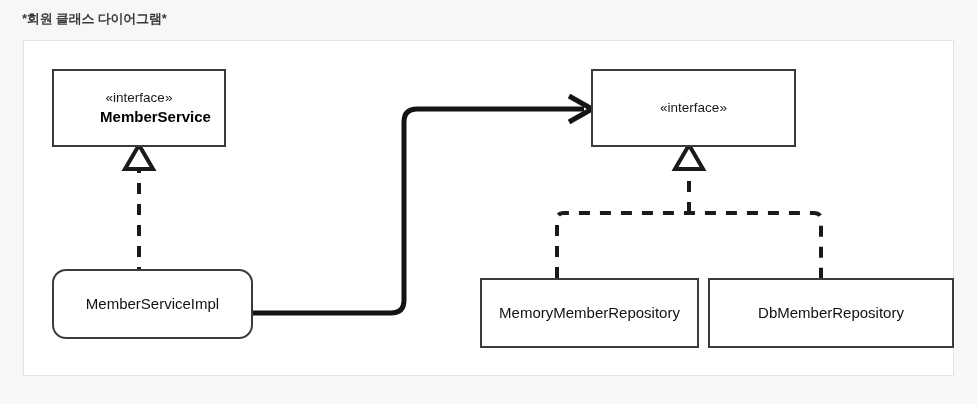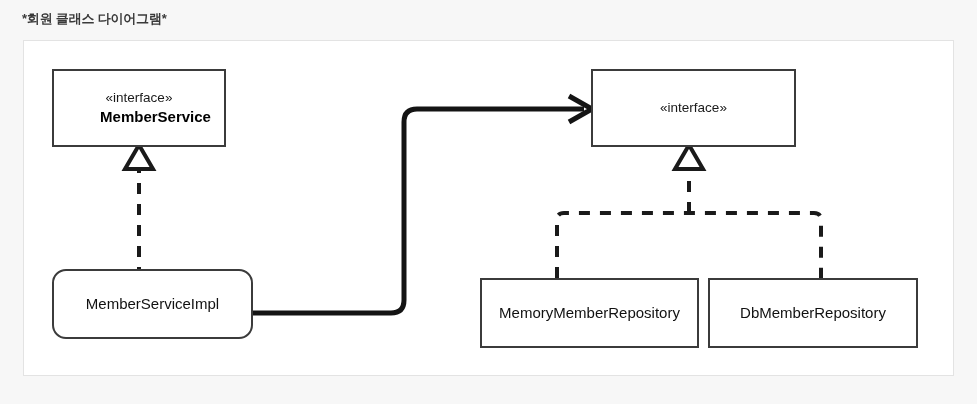--- a/index.html
+++ b/index.html
@@ -78,21 +78,21 @@
     font-weight: 400;
     line-height: 1.3;
     color: #111111;
   }
 
   
   #box-member-service        { left: 28px;  top: 28px;  width: 174px; height: 78px; }
   #box-member-repository     { left: 567px; top: 28px;  width: 205px; height: 78px; }
   #box-member-service-impl   { left: 28px;  top: 228px; width: 201px; height: 70px; border-radius: 14px; }
   #box-memory-member-repo    { left: 422px; top: 237px; width: 219px; height: 70px; margin-left: 34px; }
-  #box-db-member-repo        { left: 684px; top: 237px; width: 210px; height: 70px; }
+  #box-db-member-repo        { left: 684px; top: 237px; width: 246px; height: 70px; }
 
   svg.edges {
     position: absolute;
     left: 0;
     top: 0;
     width: 931px;
     height: 336px;
     z-index: 1;
     overflow: visible;
   }

